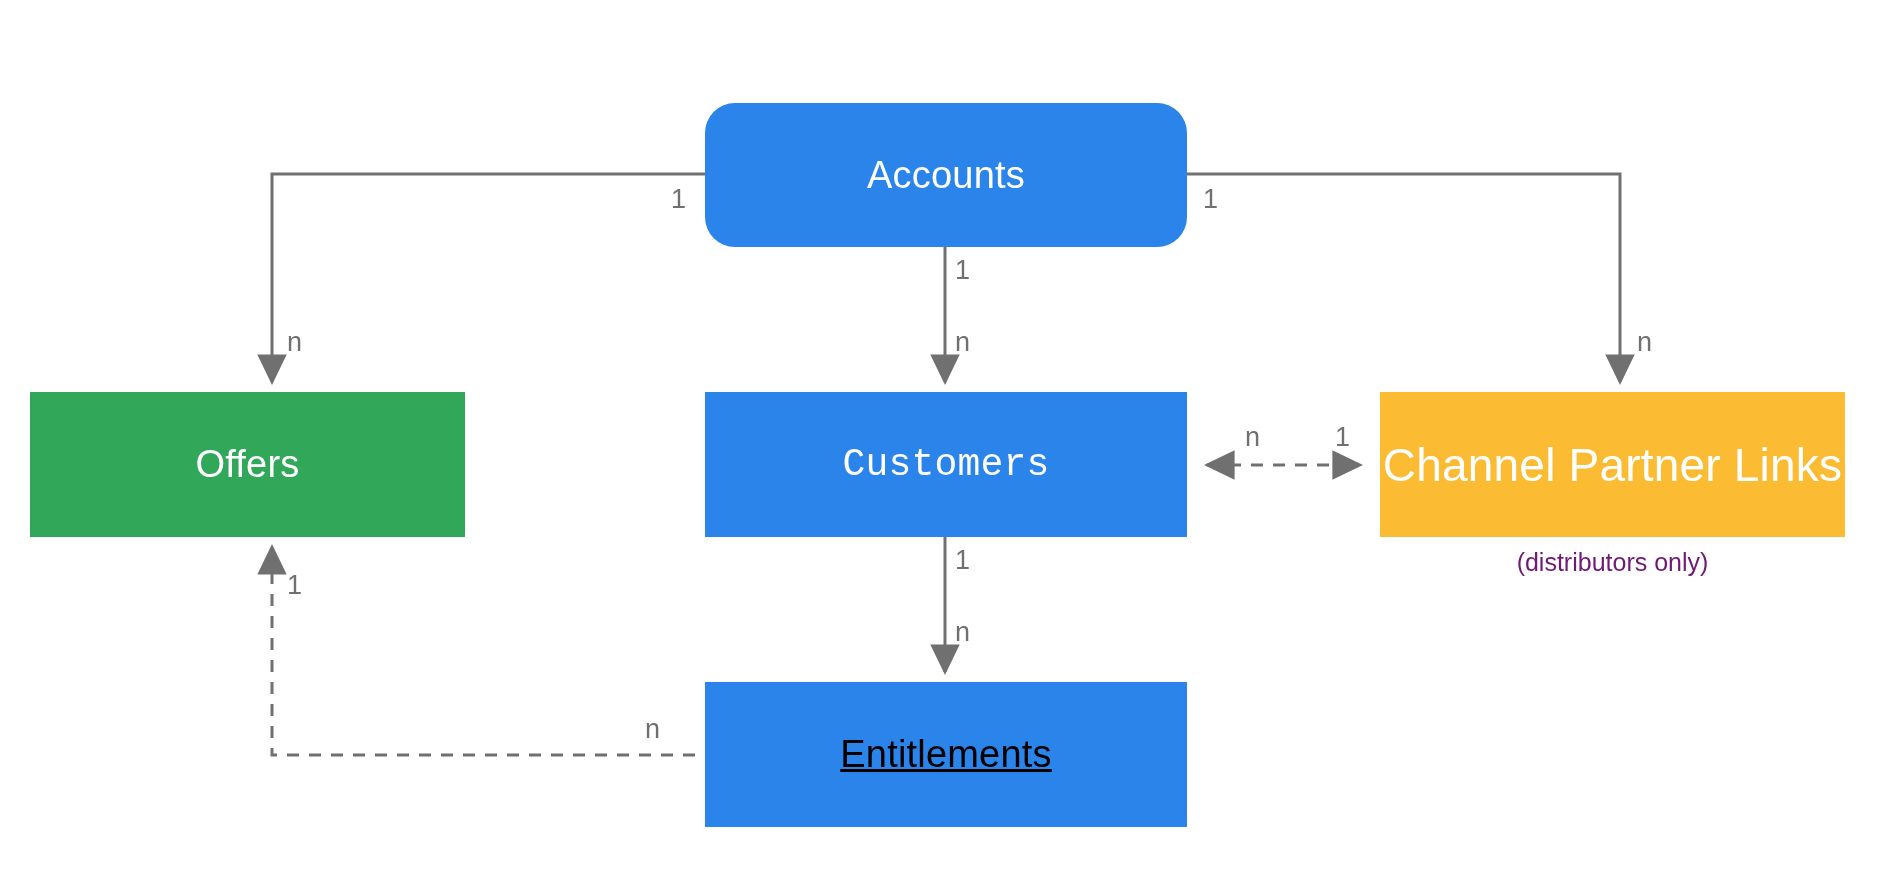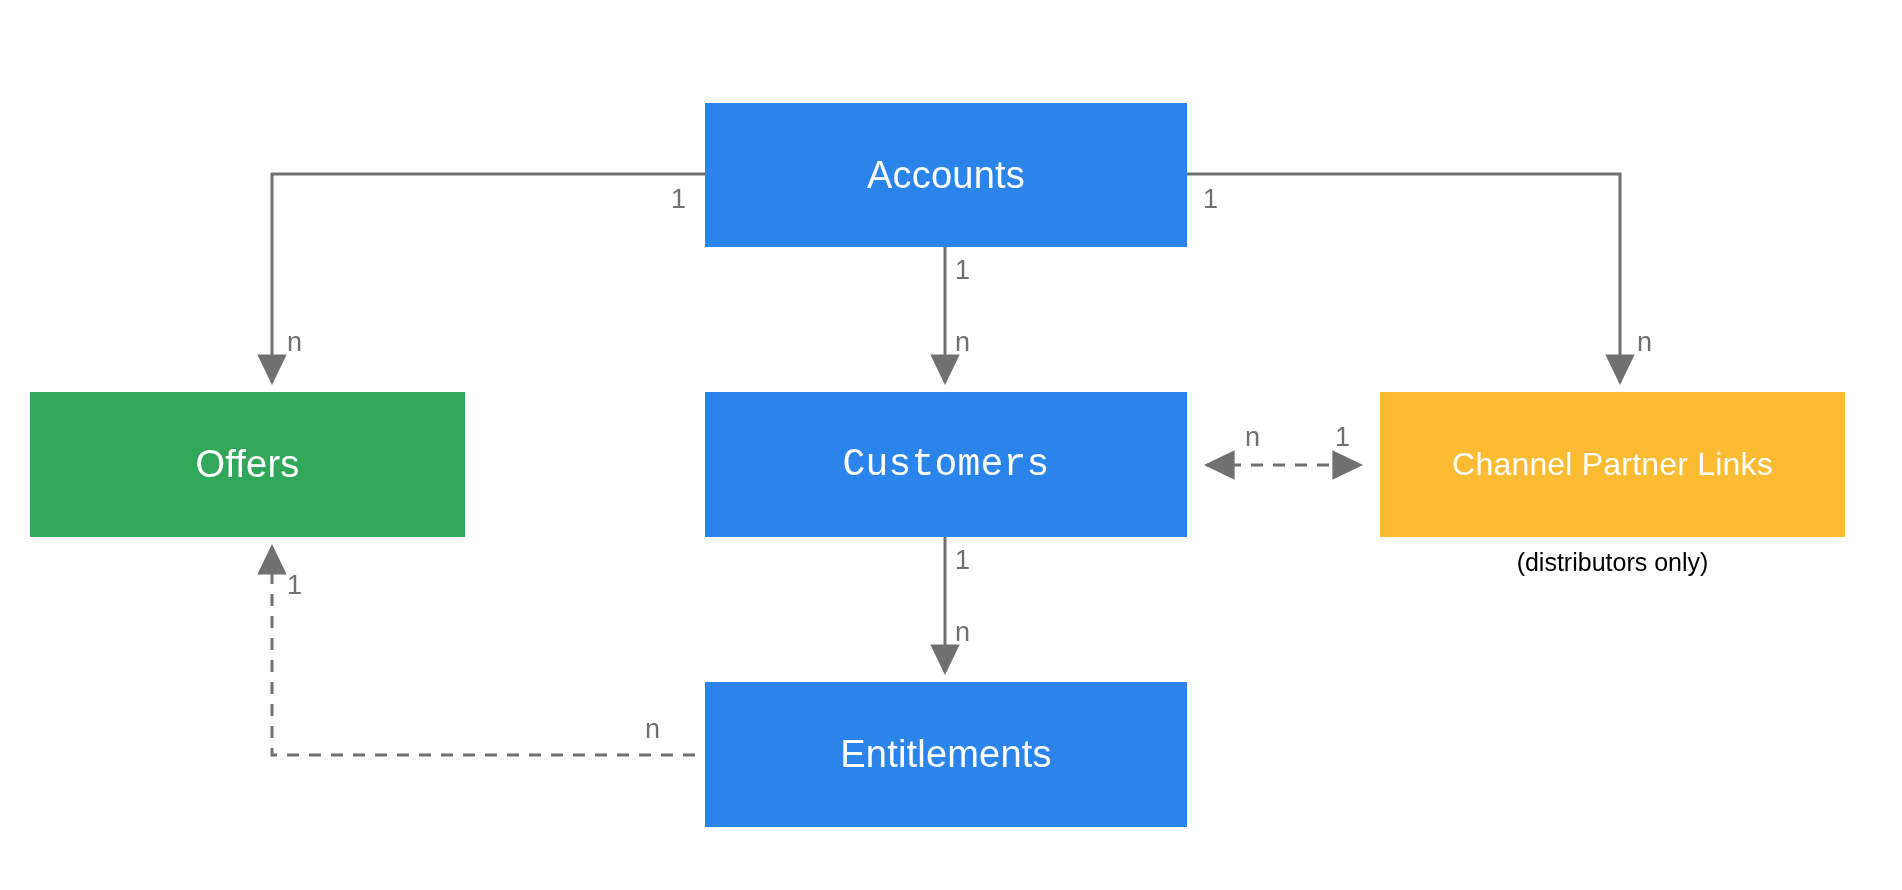--- a/index.html
+++ b/index.html
@@ -30,38 +30,38 @@
     align-items: center;
     justify-content: center;
     color: #ffffff;
     font-size: 38px;
     font-weight: 400;
     letter-spacing: 0.2px;
     white-space: nowrap;
     -webkit-font-smoothing: antialiased;
   }
   .node-accounts {
-    left: 705px; top: 103px; width: 482px; height: 144px;
+    left: 705px; top: 103px; width: 482px; height: 144px; border-radius: 30px;
   }
   .node-offers {
     left: 30px; top: 392px; width: 483px; height: 145px;
   }
   .node-customers {
     left: 705px; top: 392px; width: 482px; height: 145px; font-family: Liberation Mono, monospace;
   }
   .node-cpl {
     left: 1380px; top: 392px; width: 465px; height: 145px;
-    font-size: 32px;
+    font-size: 46px;
   }
   .node-entitlements {
     left: 705px; top: 682px; width: 482px; height: 145px;
   }
   .caption {
     position: absolute;
-    color: #000000;
+    color: #701a75;
     font-size: 25px;
     white-space: nowrap;
     text-align: center;
   }
   .caption-cpl {
     left: 1380px; top: 548px; width: 465px;
   }
   .edge-label {
     position: absolute;
     color: #707070;
@@ -108,21 +108,21 @@
 
   <div class="node node-customers" style="left: 705px; top: 392px; width: 482px; height: 145px; background: rgb(42, 132, 234); color: rgb(255, 255, 255);">
     <span>Customers</span>
   </div>
 
   <div class="node node-cpl" style="left: 1380px; top: 392px; width: 465px; height: 145px; background: rgb(251, 188, 52); color: rgb(255, 255, 255);">
     <span>Channel Partner Links</span>
   </div>
   <div class="caption caption-cpl">(distributors only)</div>
 
-  <div class="node node-entitlements" style="left: 705px; top: 682px; width: 482px; height: 145px; background: rgb(42, 132, 234); color: #ffffff;">
+  <div class="node node-entitlements" style="left: 705px; top: 682px; width: 482px; height: 145px; background: rgb(42, 132, 234); color: #000000; text-decoration: underline;">
     <span>Entitlements</span>
   </div>
 
   <div class="edge-label" style="left: 671px; top: 184px; color: rgb(112, 112, 112);">1</div>
   <div class="edge-label" style="left: 287px; top: 327px; color: rgb(112, 112, 112);">n</div>
 
   <div class="edge-label" style="left: 955px; top: 255px; color: rgb(112, 112, 112);">1</div>
   <div class="edge-label" style="left: 955px; top: 327px; color: rgb(112, 112, 112);">n</div>
 
   <div class="edge-label" style="left: 1203px; top: 184px; color: rgb(112, 112, 112);">1</div>

